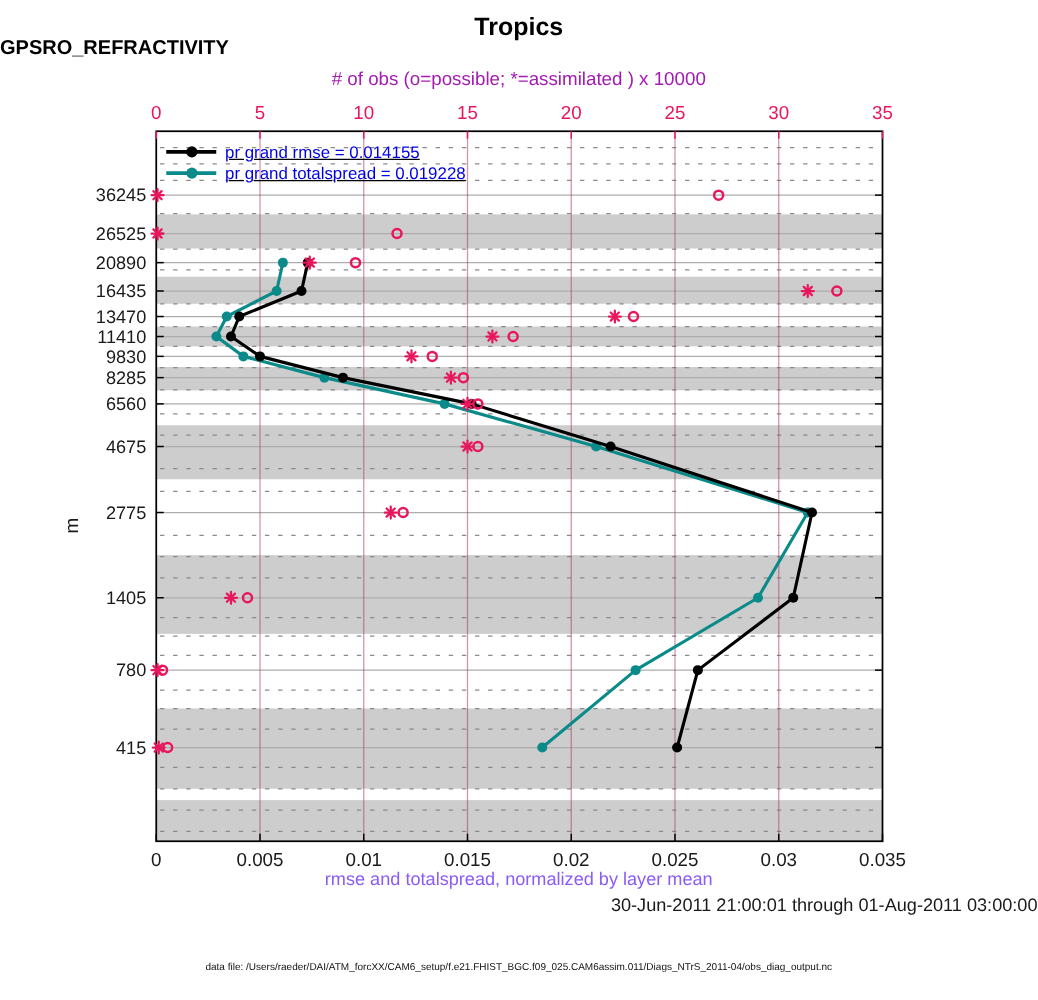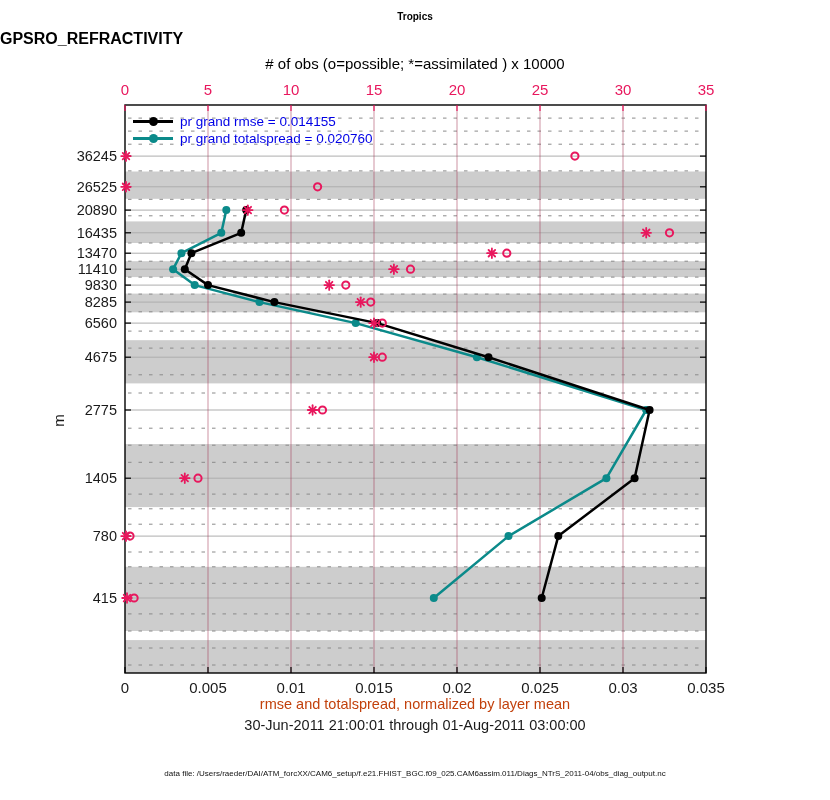--- a/index.html
+++ b/index.html
@@ -1,30 +1,30 @@
 <!DOCTYPE html>
 <html><head>
 <meta charset="utf-8">
 <style>
   html,body{margin:0;padding:0;background:#fff;}
   .fig{position:relative;width:830px;height:800px;background:#fff;
        font-family:"Liberation Sans", sans-serif;overflow:hidden;}
   .fig div{position:absolute;}
-  .t1{top:11px;left:0;width:830px;text-align:center;font-size:10px;font-weight:bold;color:#000;}
+  .t1{top:11px;left:0;width:830px;text-align:center;font-size:20px;font-weight:bold;color:#000;}
   .t2{top:30px;left:0;width:830px;text-align:left;font-size:16px;font-weight:bold;color:#000;}
-  .obslabel{top:55px;left:0;width:830px;text-align:center;font-size:15px;color:#000000;}
+  .obslabel{top:55px;left:0;width:830px;text-align:center;font-size:15px;color:#a21caf;}
   #chart{position:absolute;top:0;left:0;}
   .legend{top:113px;left:133px;}
-  .lrow{position:static !important;display:flex;align-items:center;height:17px;}
+  .lrow{position:static !important;display:flex;align-items:center;height:17px;text-decoration:underline;}
   .lline{position:relative;width:40px;height:3px;display:inline-block;}
   .ldot{position:absolute;left:16px;top:-3px;width:9px;height:9px;border-radius:50%;}
   .ltext{margin-left:7px;font-size:13.5px;white-space:nowrap;}
   .ylab{top:412px;left:52px;font-size:15px;color:#1a1a1a;transform:rotate(-90deg);}
-  .xlab{top:696px;left:0;width:830px;text-align:center;font-size:14.5px;color:#c2410c;}
-  .xlab2{top:717px;left:0;width:830px;text-align:center;font-size:14.5px;color:#1a1a1a;}
+  .xlab{top:696px;left:0;width:830px;text-align:center;font-size:14.5px;color:#8b5cf6;}
+  .xlab2{top:717px;left:0;width:830px;text-align:right;font-size:14.5px;color:#1a1a1a;}
   .foot{top:769px;left:0;width:830px;text-align:center;font-size:8px;color:#111;}
 </style>
 </head>
 <body>
 
 <div class="fig">
   <div class="t1">Tropics</div>
   <div class="t2">GPSRO_REFRACTIVITY</div>
   <div class="obslabel"># of obs (o=possible; *=assimilated ) x 10000</div>
 
@@ -290,21 +290,21 @@
     <div class="lrow">
       <span class="lline" id="sw0" style="background: rgb(0, 0, 0);">
           <span class="ldot" id="dot0" style="background: rgb(0, 0, 0);"></span>
         </span>
       <span class="ltext" style="color: rgb(0, 0, 230);">pr grand rmse = 0.014155</span>
     </div>
     <div class="lrow">
       <span class="lline" id="sw1" style="background: rgb(11, 138, 138);">
           <span class="ldot" id="dot1" style="background: rgb(11, 138, 138);"></span>
         </span>
-      <span class="ltext" style="color: rgb(0, 0, 230);">pr grand totalspread = 0.020760</span>
+      <span class="ltext" style="color: rgb(0, 0, 230);">pr grand totalspread = 0.019228</span>
     </div>
   </div>
 
   <div class="ylab">m</div>
   <div class="xlab">rmse and totalspread, normalized by layer mean</div>
   <div class="xlab2">30-Jun-2011 21:00:01 through 01-Aug-2011 03:00:00</div>
   <div class="foot">data file: /Users/raeder/DAI/ATM_forcXX/CAM6_setup/f.e21.FHIST_BGC.f09_025.CAM6assim.011/Diags_NTrS_2011-04/obs_diag_output.nc</div>
 </div>
 
 </body></html>

